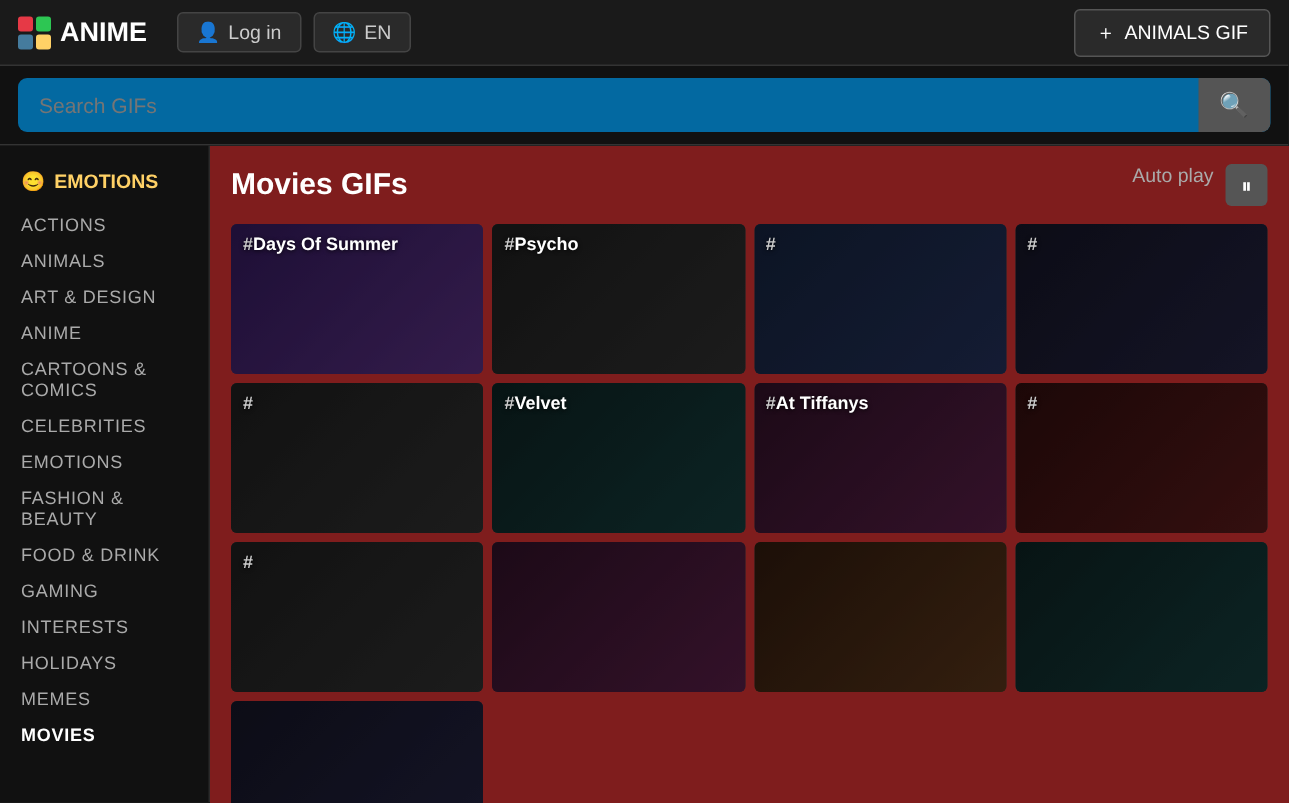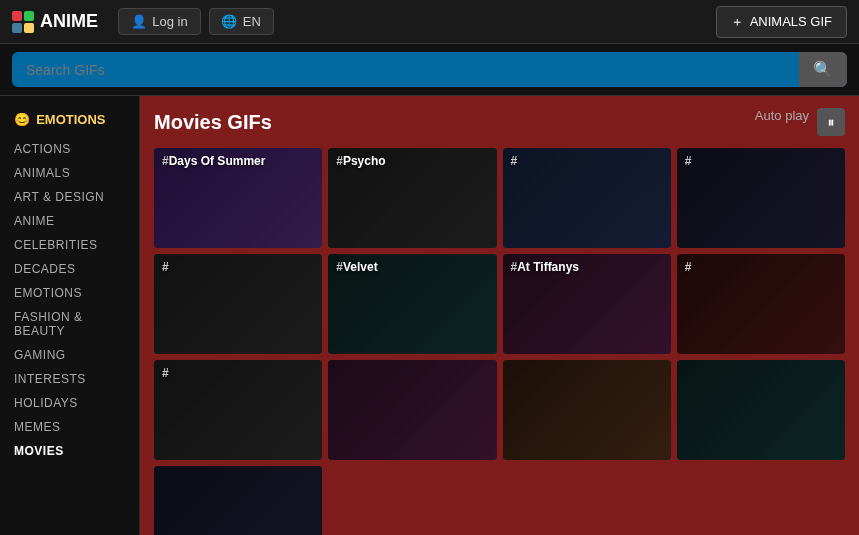--- a/index.html
+++ b/index.html
@@ -263,24 +263,25 @@
   <div class="sidebar">
     <div class="sidebar-emotion">
       <span>😊</span>
       <span>EMOTIONS</span>
     </div>
     <div id="sidebar-items-container">
         <div class="sidebar-item">ACTIONS</div>
         <div class="sidebar-item">ANIMALS</div>
         <div class="sidebar-item">ART &amp; DESIGN</div>
         <div class="sidebar-item">ANIME</div>
+        <div class="sidebar-item">CARTOONS &amp; COMICS</div>
         <div class="sidebar-item">CELEBRITIES</div>
-        <div class="sidebar-item">DECADES</div>
         <div class="sidebar-item">EMOTIONS</div>
         <div class="sidebar-item">FASHION &amp; BEAUTY</div>
+        <div class="sidebar-item">FOOD &amp; DRINK</div>
         <div class="sidebar-item">GAMING</div>
         <div class="sidebar-item">INTERESTS</div>
         <div class="sidebar-item">HOLIDAYS</div>
         <div class="sidebar-item">MEMES</div>
         <div class="sidebar-item active">MOVIES</div>
       </div>
 
   </div>
 
   <div class="content">

